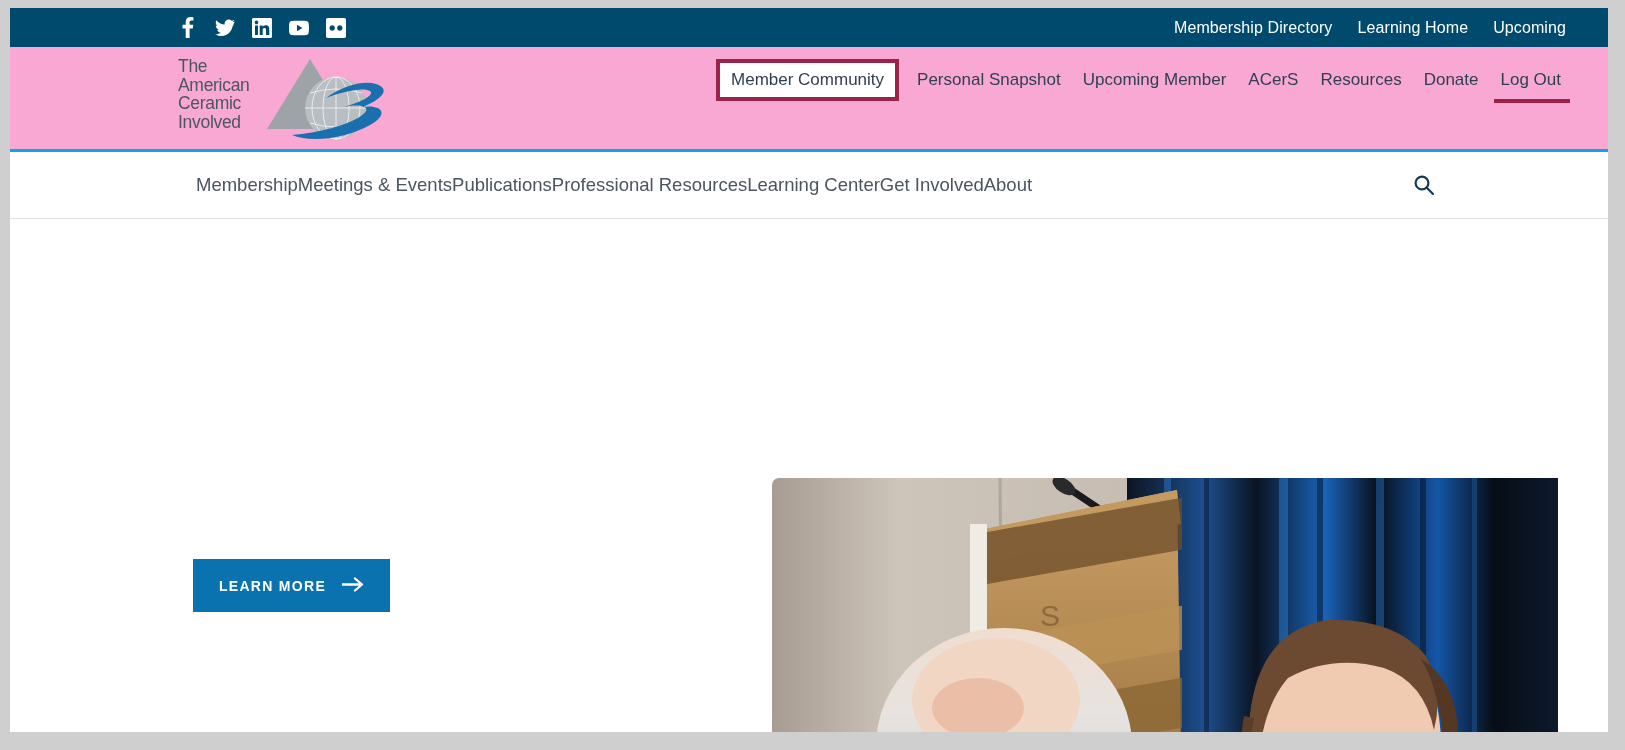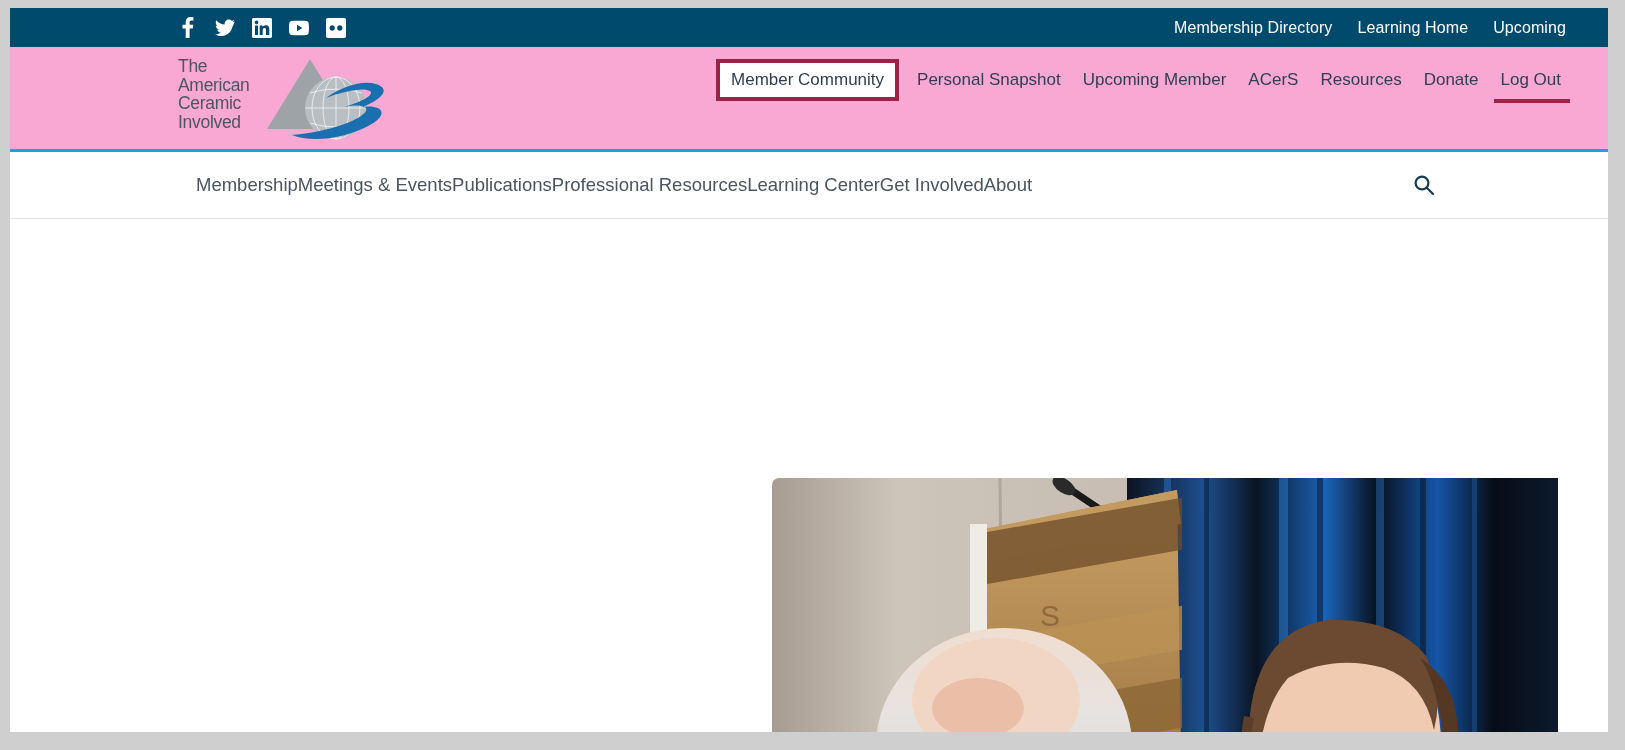--- a/index.html
+++ b/index.html
@@ -304,20 +304,29 @@
       <svg width="24" height="24" viewBox="0 0 24 24" fill="none" stroke="#173b56" stroke-width="2.2">
         <circle cx="10" cy="10" r="6.4"></circle>
         <line x1="14.8" y1="14.8" x2="21" y2="21" stroke-linecap="round"></line>
       </svg>
     </button>
   </div>
 
   <div id="hero">
 
 
+    <button id="learn-more-button">
+      <span>LEARN MORE</span>
+      <span>
+        <svg width="22" height="15" viewBox="0 0 22 15" fill="none" stroke="#ffffff" stroke-width="2.3">
+          <line x1="0" y1="7.5" x2="19" y2="7.5" stroke-linecap="round"></line>
+          <polyline points="13,1.5 20,7.5 13,13.5" stroke-linecap="round" stroke-linejoin="round"></polyline>
+        </svg>
+      </span>
+    </button>
 
     <div id="hero-image">
       <svg viewBox="0 0 786 465" preserveAspectRatio="xMidYMid slice">
         <defs>
           <linearGradient id="wallg" x1="0" y1="0" x2="1" y2="0">
             <stop offset="0" stop-color="#a79c91"></stop>
             <stop offset="0.35" stop-color="#cdc4ba"></stop>
             <stop offset="1" stop-color="#c7bdb2"></stop>
           </linearGradient>
           <linearGradient id="curtg" x1="0" y1="0" x2="1" y2="0">

